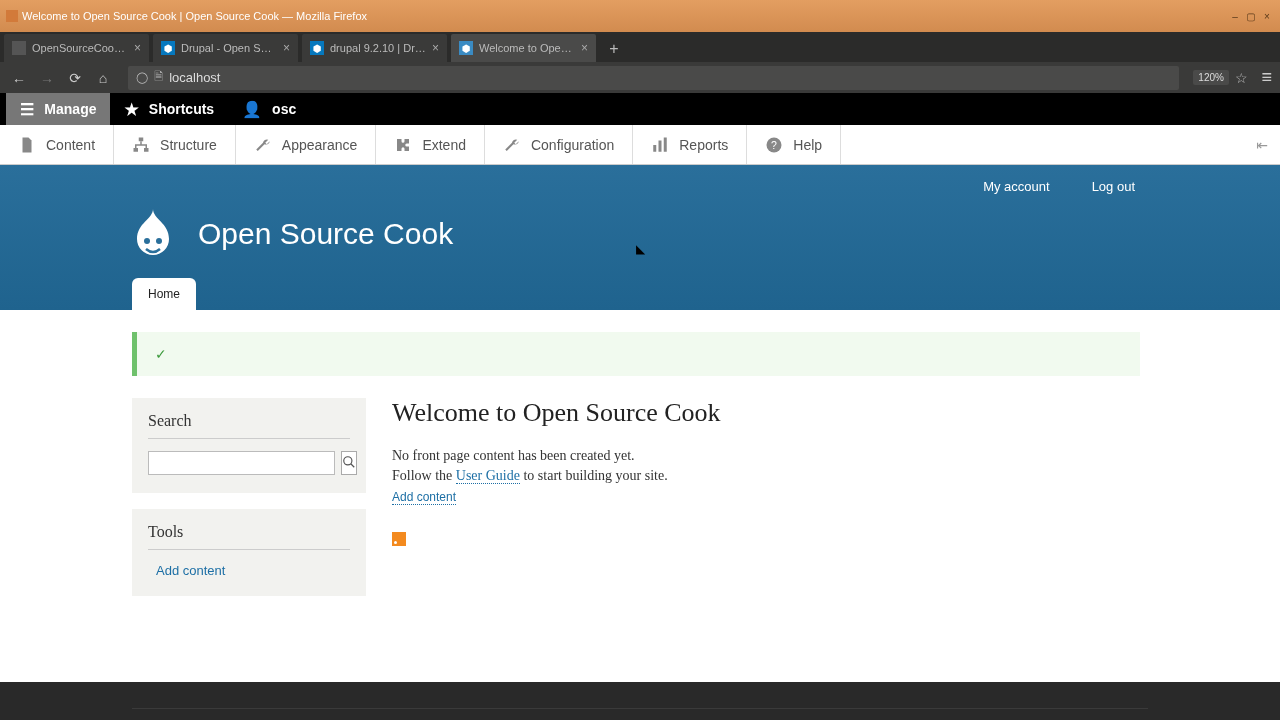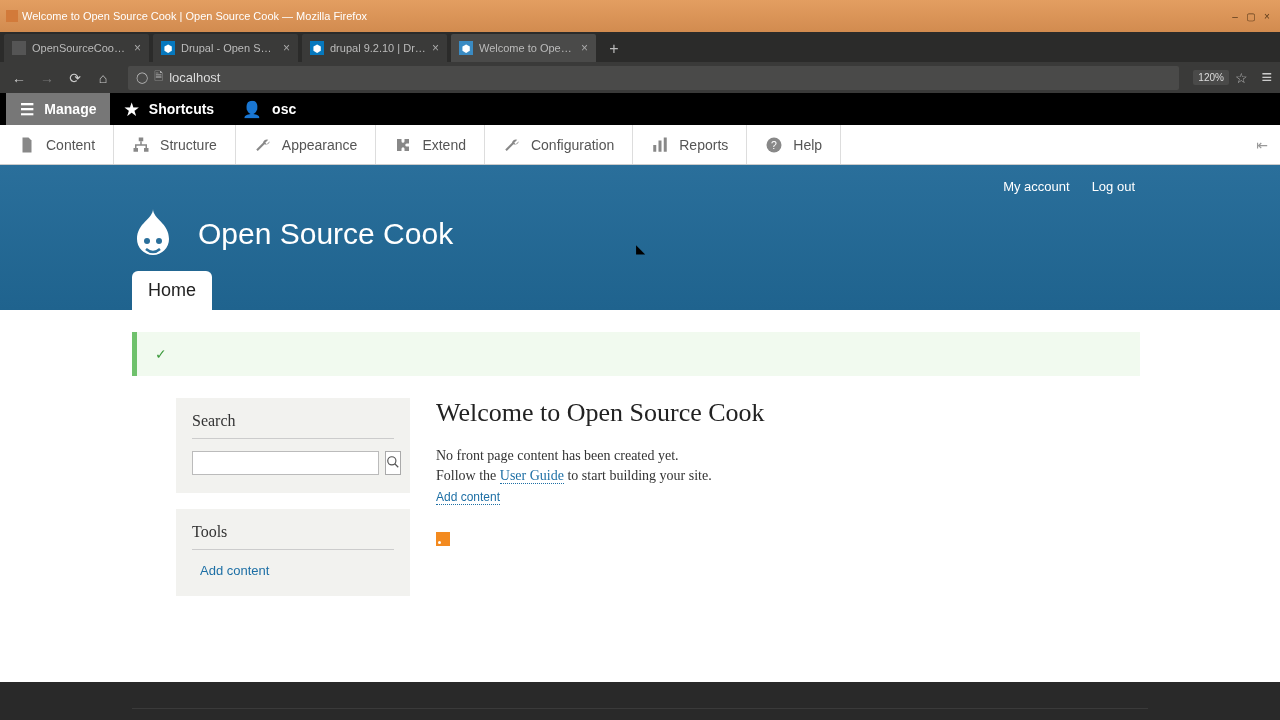--- a/index.html
+++ b/index.html
@@ -38,29 +38,29 @@
 
 
 .admin-menu { height: 40px; background: #fff; border-bottom: 1px solid #ccc; display: flex; align-items: center; }
 .admin-item { display: flex; align-items: center; gap: 10px; padding: 4px 18px; height: 100%; cursor: pointer; color: #555; font-size: 14px; border-right: 1px solid #ddd; }
 .admin-item .aicon { width: 18px; height: 18px; color: #888; }
 .admin-collapse { margin-left: auto; padding: 0 12px; color: #999; cursor: pointer; }
 
 
 .site-header { background: linear-gradient(#2a6f9b, #1f638e); min-height: 145px; position: relative; }
 .user-links { position: absolute; right: 145px; top: 14px; display: flex; gap: 22px; color: #fff; font-size: 13px; }
-.user-links span { cursor: pointer; }
+.user-links span { cursor: pointer; margin-left: 20px; }
 .branding { display: flex; align-items: center; gap: 24px; padding: 44px 0 0 132px; }
 .logo { width: 42px; height: 50px; }
 .site-name { color: #fff; font-size: 30px; font-weight: normal; }
 .main-tabs { position: absolute; left: 132px; bottom: 0; display: flex; }
-.main-tab { background: #fff; padding: 9px 16px; font-size: 18px; color: #222; border-radius: 6px 6px 0 0; cursor: pointer; }
-
-
-.main-area { padding: 22px 140px 20px 132px; display: flex; gap: 26px; margin-left: 44px; }
+.main-tab { background: #fff; padding: 9px 16px; font-size: 12px; color: #222; border-radius: 6px 6px 0 0; cursor: pointer; }
+
+
+.main-area { padding: 22px 140px 20px 132px; display: flex; gap: 26px; }
 .message { background: #f1faef; border-left: 5px solid #6fc16c; padding: 14px 18px; display: flex; align-items: center; gap: 12px; color: #2c7a2c; font-size: 14px; margin-bottom: 0; }
 .message .check { color: #3d9a3d; font-size: 14px; }
 .message-wrapper { padding: 0 140px 0 132px; margin-top: 22px; }
 
 .sidebar { width: 234px; }
 .block { background: #f2f2ef; padding: 14px 16px 18px 16px; margin-bottom: 16px; }
 .block h2 { font-family: Georgia, serif; font-weight: normal; font-size: 16px; color: #333; border-bottom: 1px solid #ccc; padding-bottom: 8px; margin-bottom: 12px; }
 .search-row { display: flex; gap: 6px; }
 .search-row input { flex: 1; height: 24px; border: 1px solid #bbb; padding: 0 4px; background: #fff; }
 .search-row button { width: 28px; height: 24px; border: 1px solid #aaa; background: #fff; cursor: pointer; color: #555; }

